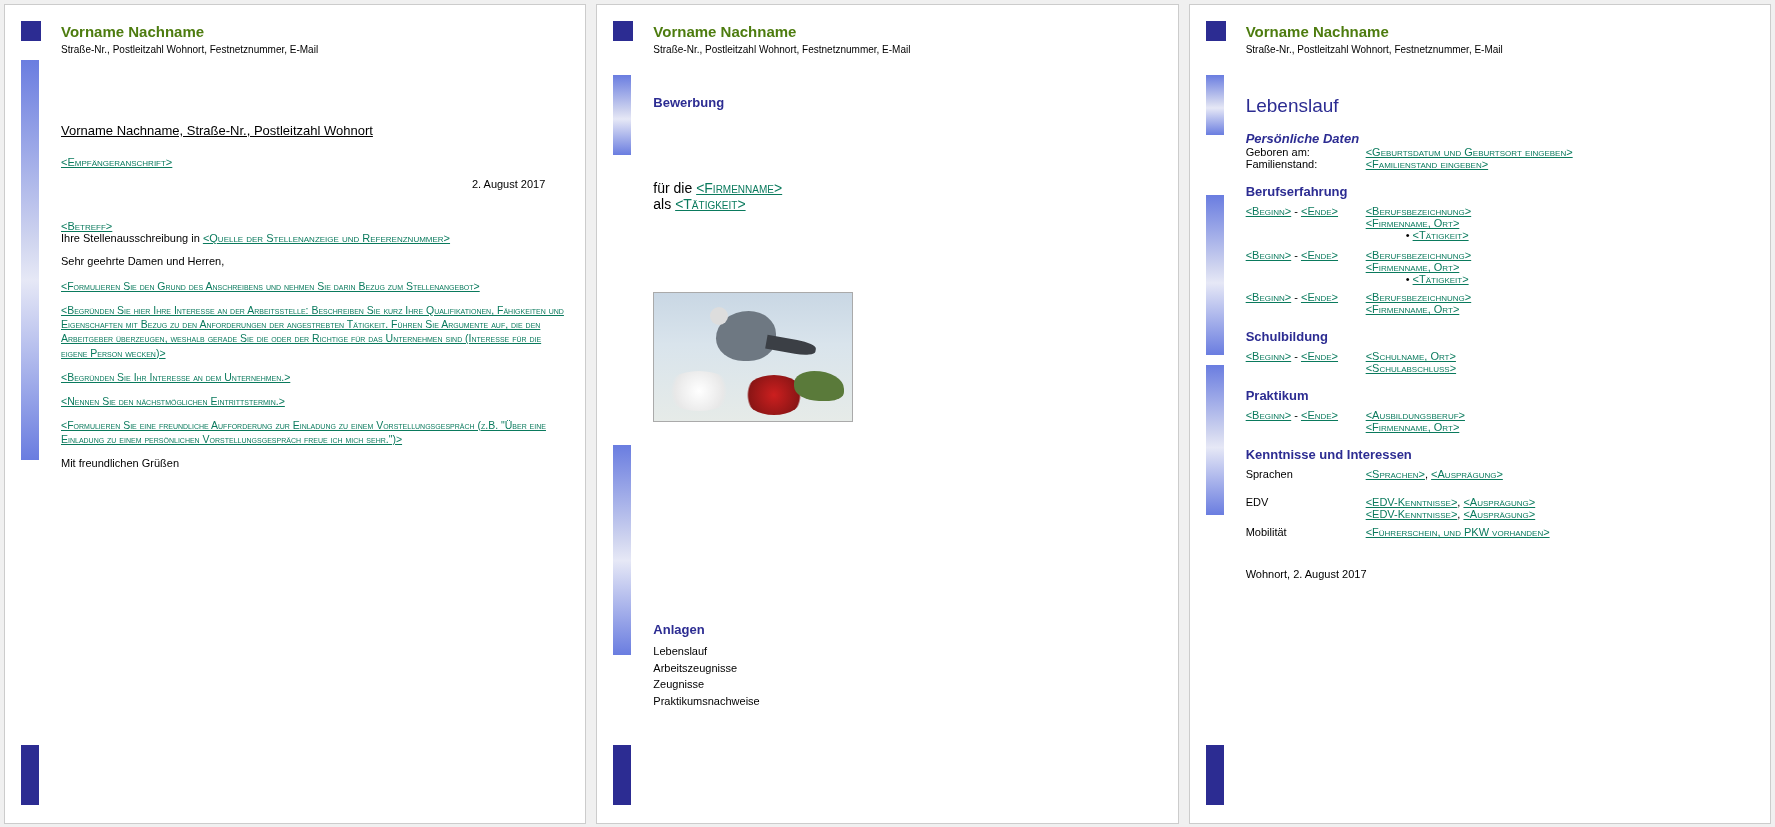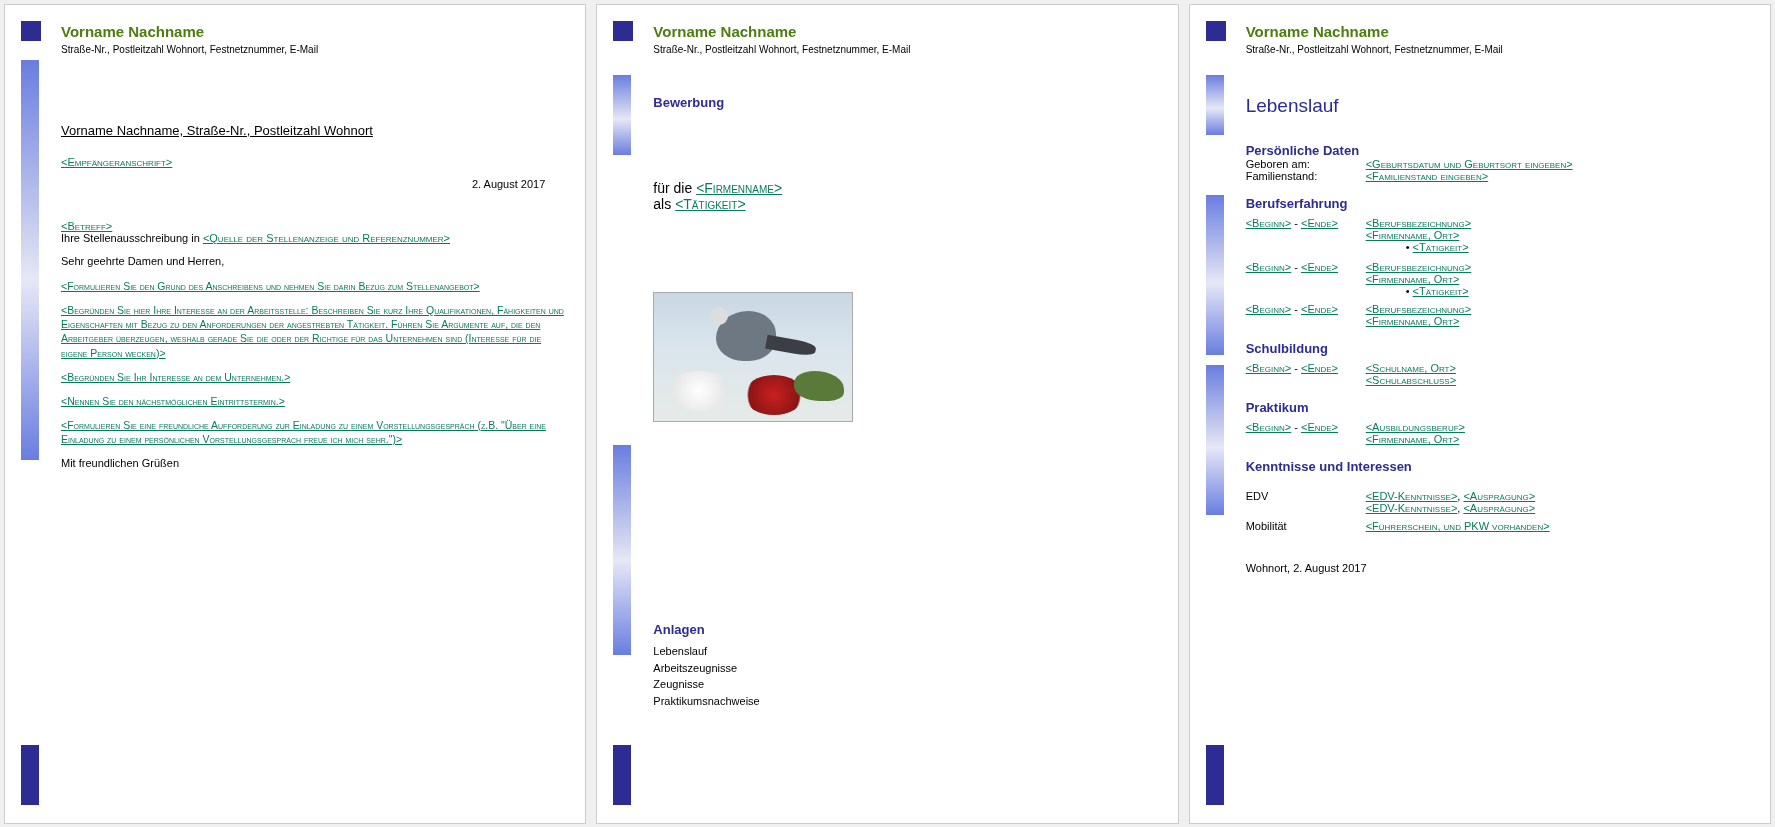--- a/index.html
+++ b/index.html
@@ -108,21 +108,21 @@
   <div class="grad-box" style="top:70px;width:18px;height:60px;"></div>
   <div class="grad-box" style="top:190px;width:18px;height:160px;"></div>
   <div class="grad-box" style="top:360px;width:18px;height:150px;"></div>
   <div class="side-box" style="bottom:18px;width:18px;height:60px;"></div>
 
   <div class="name">Vorname Nachname</div>
   <div class="addr">Straße-Nr., Postleitzahl  Wohnort, Festnetznummer, E-Mail</div>
 
   <div class="section-blue-lg" style="margin-top:40px;">Lebenslauf</div>
 
-  <div class="section-blue" style="margin-top:26px;">Persönliche Daten</div>
+  <div class="section-blue" style="margin-top:14px;font-style:italic;">Persönliche Daten</div>
   <div class="row" style="">
     <div class="col-label">Geboren am:</div>
     <div class="col-val"><span class="field smallcaps">&lt;Geburtsdatum und Geburtsort eingeben&gt;</span></div>
   </div>
   <div class="row">
     <div class="col-label">Familienstand:</div>
     <div class="col-val"><span class="field smallcaps">&lt;Familienstand eingeben&gt;</span></div>
   </div>
 
   <div class="section-blue" style="margin-top:14px;">Berufserfahrung</div>
@@ -173,20 +173,26 @@
     <div class="col-label">
       <span class="field smallcaps">&lt;Beginn&gt;</span><span> - </span><span class="field smallcaps">&lt;Ende&gt;</span>
     </div>
     <div class="col-val">
       <div><span class="field smallcaps">&lt;Ausbildungsberuf&gt;</span></div>
       <div><span class="field smallcaps">&lt;Firmenname, Ort&gt;</span></div>
     </div>
   </div>
 
   <div class="section-blue" style="margin-top:14px;">Kenntnisse und Interessen</div>
+  <div class="row" style="margin-top:6px;">
+    <div class="col-label">Sprachen</div>
+    <div class="col-val">
+      <span class="field smallcaps">&lt;Sprachen&gt;</span><span>, </span><span class="field smallcaps">&lt;Ausprägung&gt;</span>
+    </div>
+  </div>
   <div class="row" style="margin-top:16px;">
     <div class="col-label">EDV</div>
     <div class="col-val">
       <div><span class="field smallcaps">&lt;EDV-Kenntnisse&gt;</span><span>, </span><span class="field smallcaps">&lt;Ausprägung&gt;</span></div>
       <div><span class="field smallcaps">&lt;EDV-Kenntnisse&gt;</span><span>, </span><span class="field smallcaps">&lt;Ausprägung&gt;</span></div>
     </div>
   </div>
   <div class="row" style="margin-top:6px;">
     <div class="col-label">Mobilität</div>
     <div class="col-val"><span class="field smallcaps">&lt;Führerschein, und PKW vorhanden&gt;</span></div>

